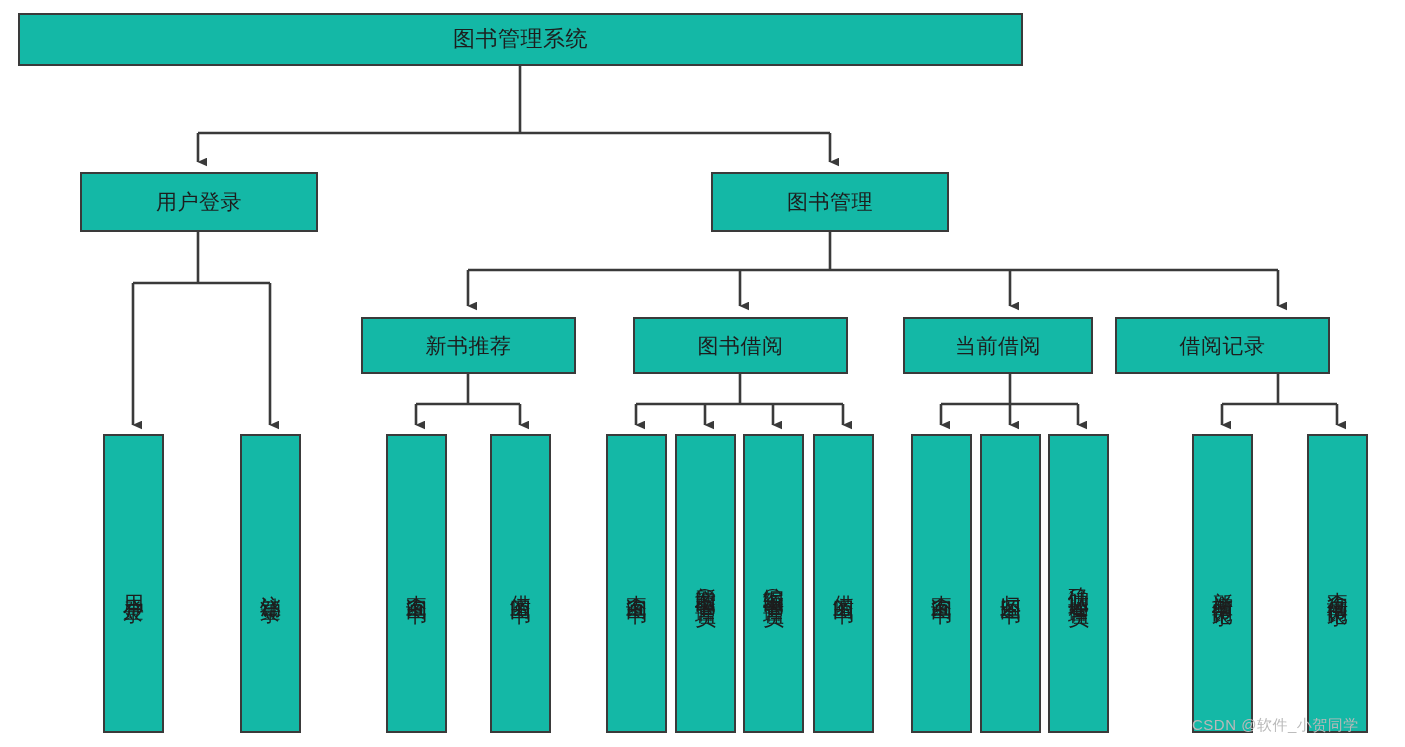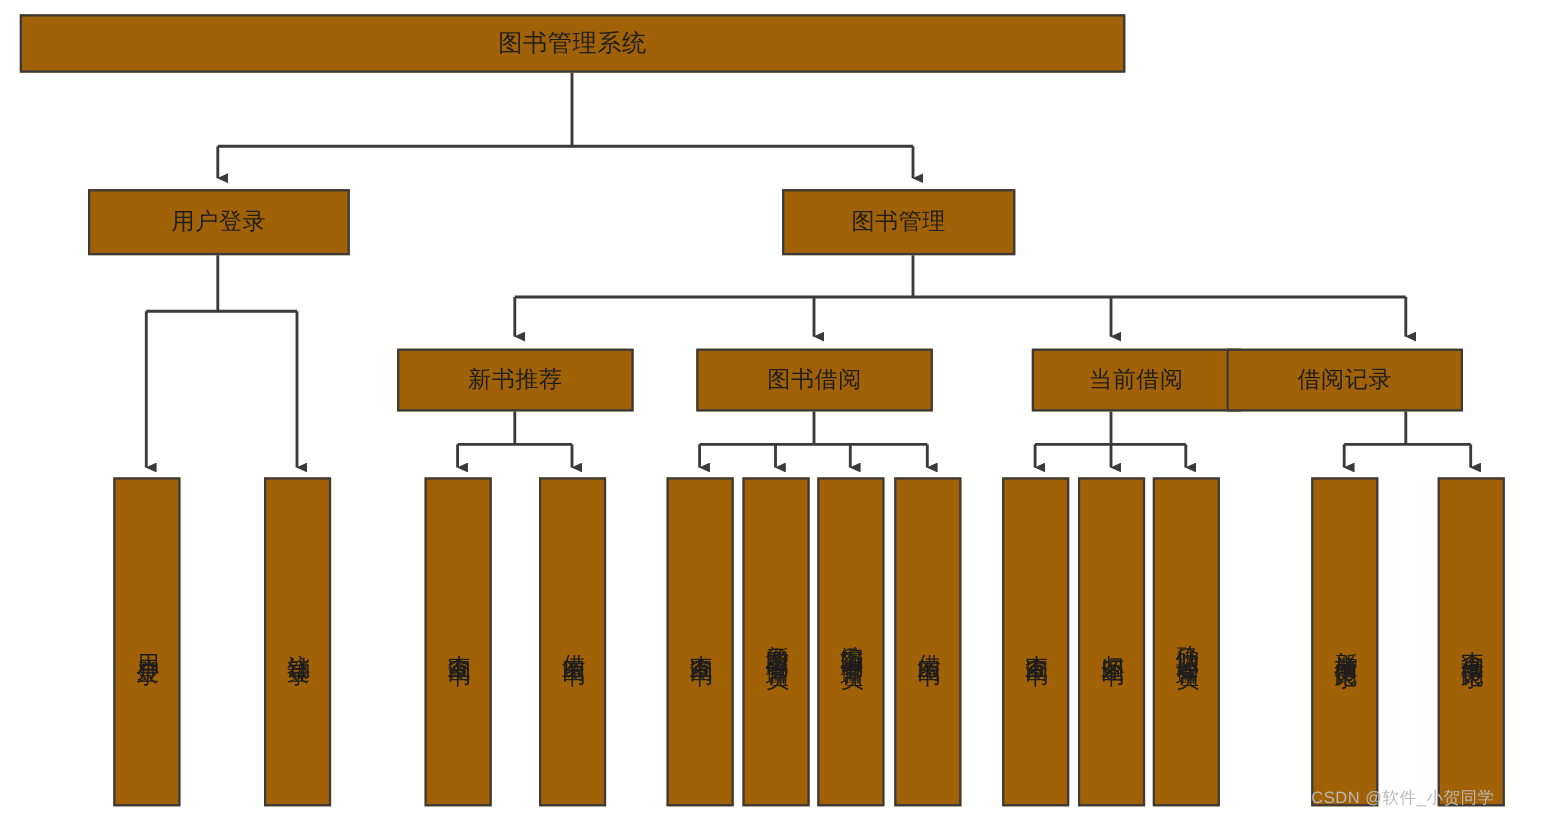--- a/index.html
+++ b/index.html
@@ -22,21 +22,21 @@
   #connectors {
     position: absolute;
     left: 0;
     top: 0;
     width: 1405px;
     height: 747px;
   }
   .node {
     position: absolute;
     box-sizing: border-box;
-    background: #a16207;
+    background: #14b8a6;
     border: 2px solid #3a3a3a;
     display: flex;
     align-items: center;
     justify-content: center;
     color: #1d1d1d;
     letter-spacing: 0.5px;
   }
   
   .node.horiz {
     font-size: 21px;
@@ -128,31 +128,31 @@
     </g>
   </svg>
 
   <div class="node horiz root" style="left:18px; top:13px; width:1005px; height:53px;">
     <span>图书管理系统</span>
   </div>
 
   <div class="node horiz" style="left:80px; top:172px; width:238px; height:60px;">
     <span>用户登录</span>
   </div>
-  <div class="node horiz" style="left:711px; top:172px; width:212px; height:60px;">
+  <div class="node horiz" style="left:711px; top:172px; width:238px; height:60px;">
     <span>图书管理</span>
   </div>
 
   <div class="node horiz" style="left:361px; top:317px; width:215px; height:57px;">
     <span>新书推荐</span>
   </div>
   <div class="node horiz" style="left:633px; top:317px; width:215px; height:57px;">
     <span>图书借阅</span>
   </div>
-  <div class="node horiz" style="left:938px; top:317px; width:190px; height:57px;">
+  <div class="node horiz" style="left:903px; top:317px; width:190px; height:57px;">
     <span>当前借阅</span>
   </div>
   <div class="node horiz" style="left:1115px; top:317px; width:215px; height:57px;">
     <span>借阅记录</span>
   </div>
 
   <div class="node vert" style="left:103px; top:434px; width:61px; height:299px;">
     <span class="vtext">用户登录</span>
   </div>
   <div class="node vert" style="left:240px; top:434px; width:61px; height:299px;">

